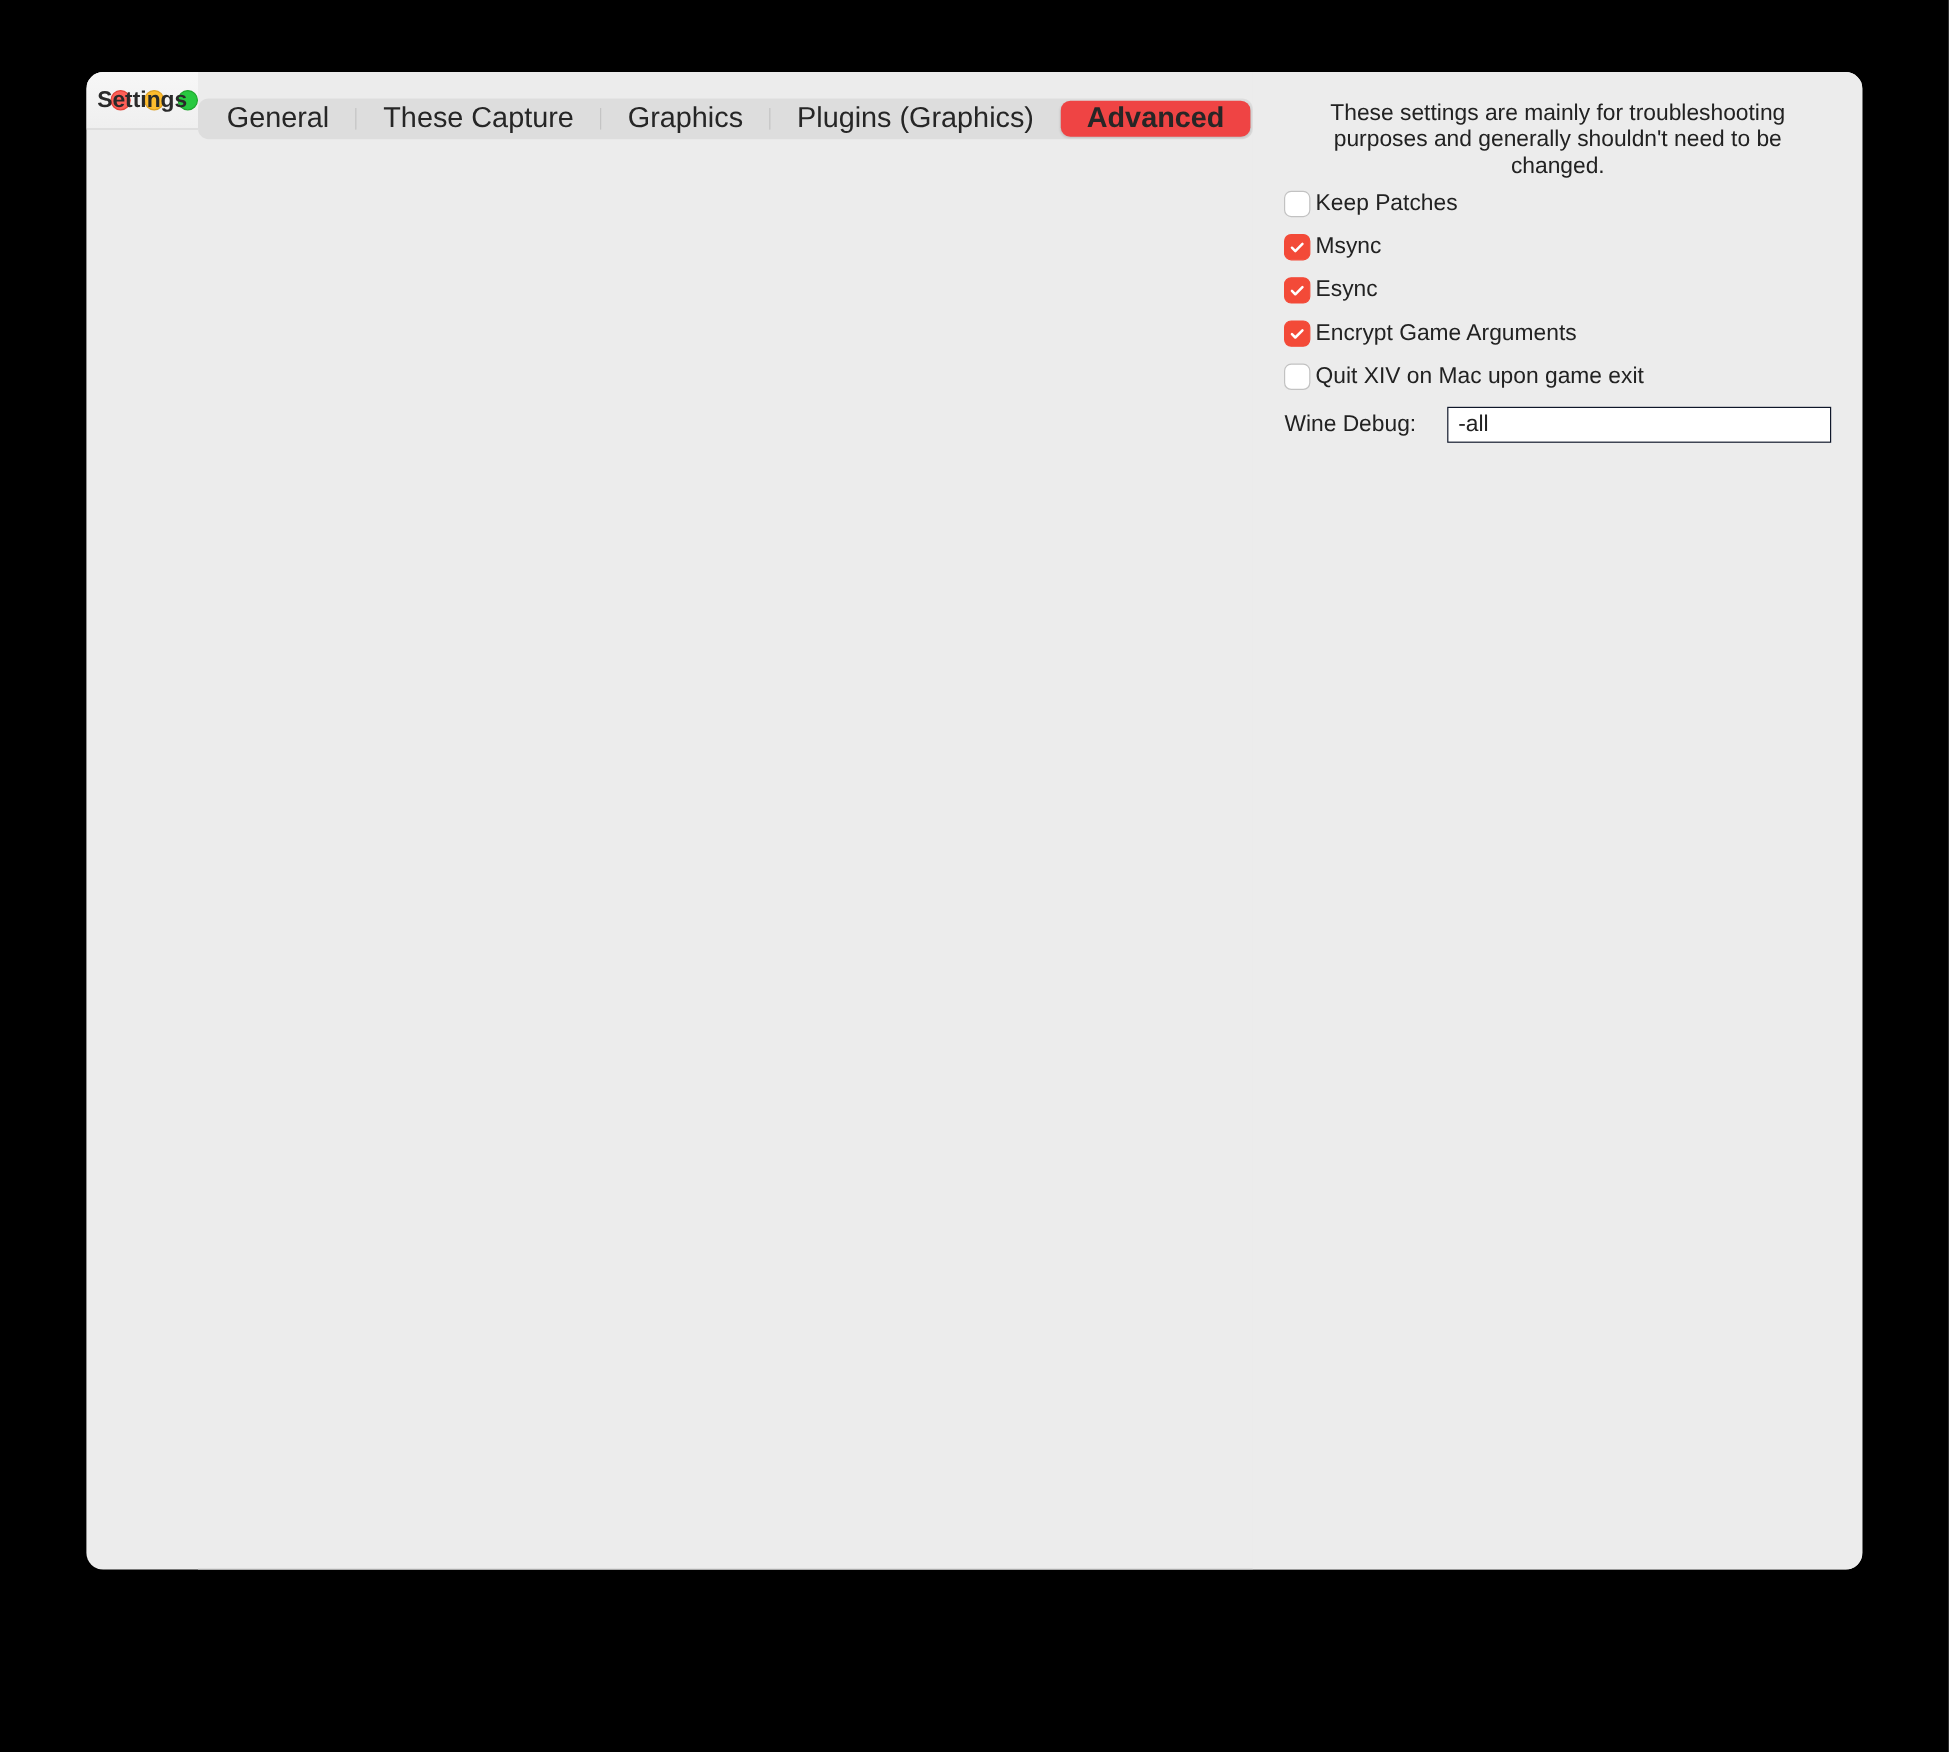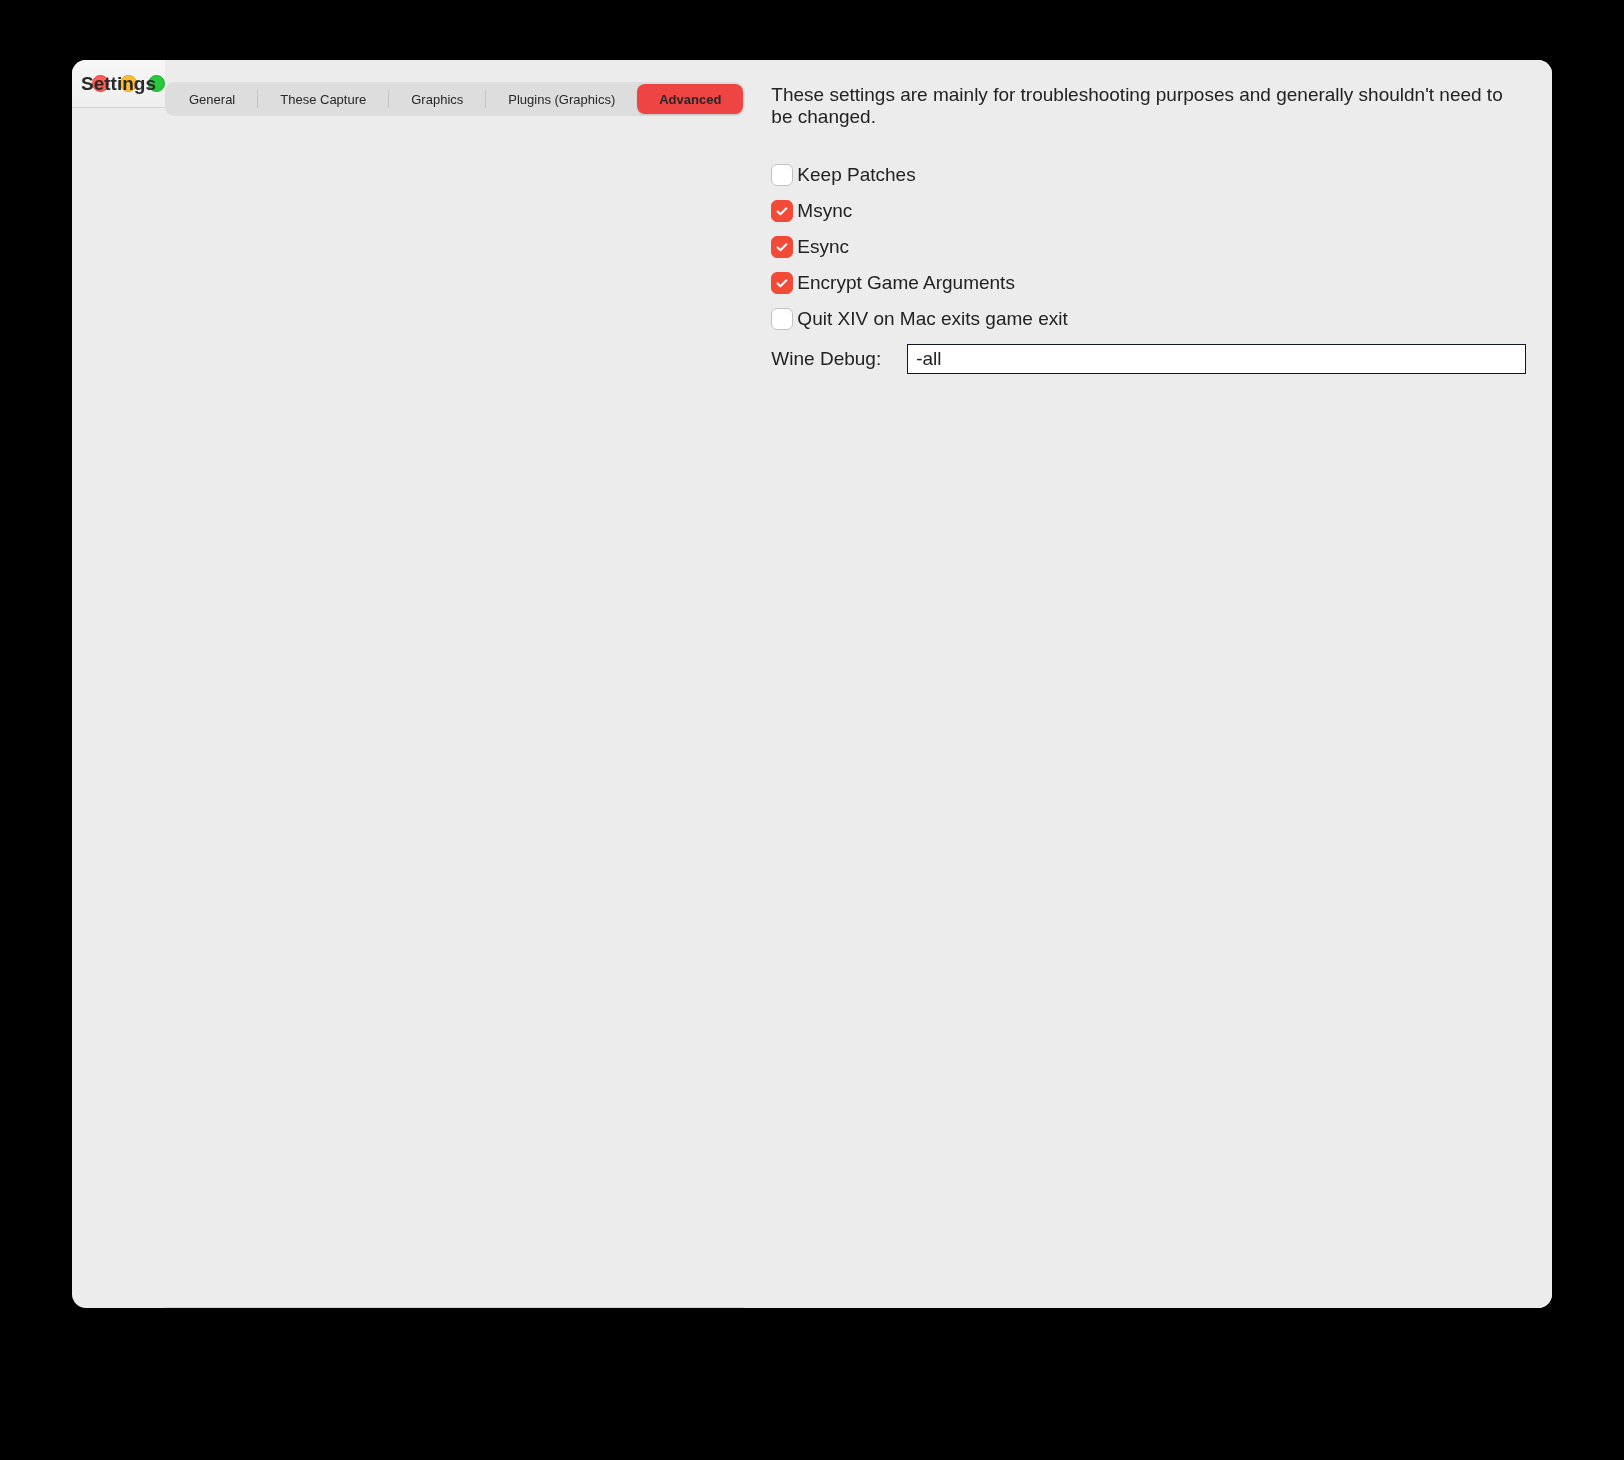--- a/index.html
+++ b/index.html
@@ -62,21 +62,21 @@
     .tabbar {
       display: flex;
       background: #ddd;
       border-radius: 9px;
       padding: 2px;
       height: 34px;
       align-items: stretch;
       position: relative;
     }
     .tab {
-      font-size: 13px;
+      font-size: 24px;
       color: #262626;
       padding: 0 22px;
       display: flex;
       align-items: center;
       border-radius: 8px;
       cursor: pointer;
       position: relative;
     }
     .tab.active {
       background: #ef4444;
@@ -89,22 +89,23 @@
       margin: 6px 0;
     }
     .content {
       flex: 1;
       padding: 24px 26px;
       background: #ececec;
       font-size: 19px;
       color: #222;
     }
     .description {
-      margin-bottom: 36px;
+      margin-bottom: 9px;
       color: #222;
+      text-align: center;
     }
     .checkbox-row {
       display: flex;
       align-items: center;
       gap: 4px;
       margin-bottom: 14px;
       cursor: pointer;
     }
     .checkbox {
       width: 22px;
@@ -202,21 +203,21 @@
       <span class="checkbox checked">
           <svg viewBox="0 0 16 16">
             <path d="M3 8.5 L6.2 11.7 L13 4.9" stroke="#fff" stroke-width="2.4" fill="none" stroke-linecap="round" stroke-linejoin="round"></path>
           </svg>
         </span>
       <span>Encrypt Game Arguments</span>
     </label>
 
     <label class="checkbox-row">
       <span class="checkbox"></span>
-      <span>Quit XIV on Mac exits game exit</span>
+      <span>Quit XIV on Mac upon game exit</span>
     </label>
 
 
     <div class="field-row">
       <span class="field-label">Wine Debug:</span>
       <input class="text-input" type="text" value="-all" style="">
     </div>
   </div>
 </div>
 

